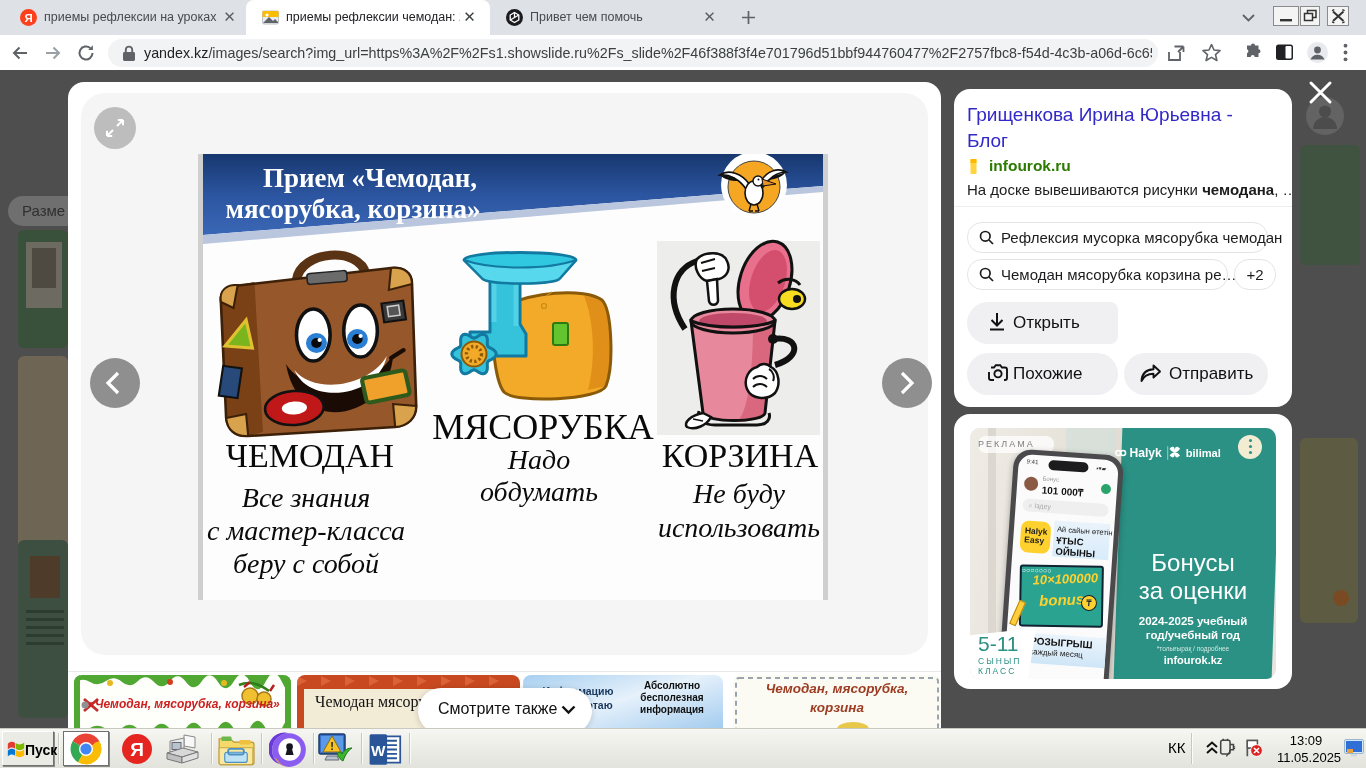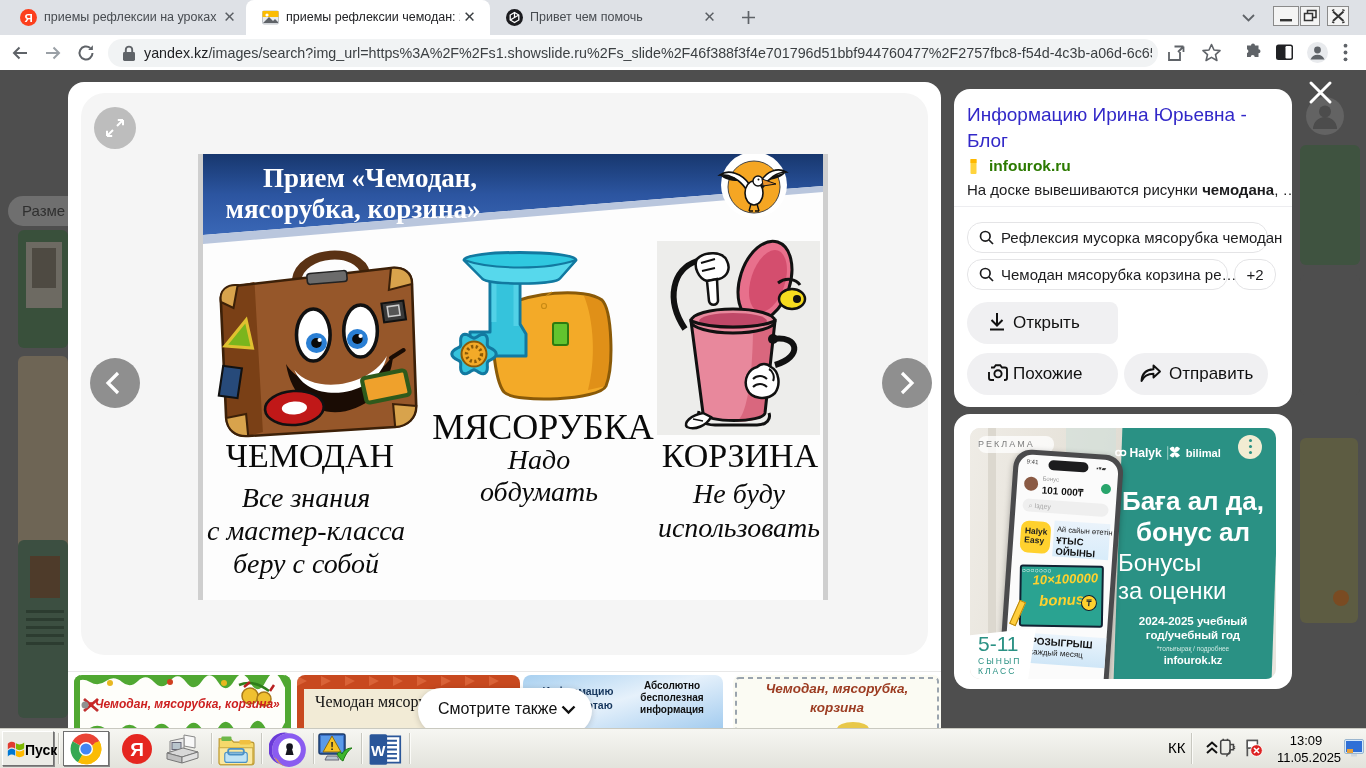--- a/index.html
+++ b/index.html
@@ -369,21 +369,21 @@
             <path d="M1.5 1.5 L7.5 7.5 L13.5 1.5" fill="none" stroke="#111" stroke-width="2.4"></path>
           </svg>
       </div>
     </div>
 
     <svg class="abs" style="left:1308px;top:10px" width="25" height="25" viewBox="0 0 25 25">
         <path d="M3 3 L22 22 M22 3 L3 22" stroke="#fff" stroke-width="3" stroke-linecap="round"></path>
       </svg>
 
     <div id="sidepanel" class="abs">
-      <div class="abs" style="left:13px;top:13px;width:302px;font-size:19px;line-height:26px;color:#3228c8;">Информацию Ирина Юрьевна - Блог</div>
+      <div class="abs" style="left:13px;top:13px;width:302px;font-size:19px;line-height:26px;color:#3228c8;">Грищенкова Ирина Юрьевна - Блог</div>
       <div class="abs" style="left:15px;top:70px;width:10px;height:15px;">
         <svg width="10" height="15" viewBox="0 0 10 15">
             <rect x="1.5" y="0" width="6" height="15" rx="1" fill="#ffd43d"></rect>
             <rect x="1.5" y="0" width="6" height="4" fill="#ffb800"></rect>
           </svg>
       </div>
       <div class="abs" style="left:35px;top:68px;font-size:15.5px;font-weight:bold;color:#2c7a00;">infourok.ru</div>
       <div class="abs" style="left:13px;top:92px;font-size:15px;color:#1c1c1e;white-space:nowrap;">На доске вывешиваются рисунки <b>чемодана</b>, …</div>
       <div class="abs" style="left:0px;top:117px;width:338px;height:1px;background:#ededf0;"></div>
       <div class="pill" style="left:13px;top:133px;width:301px;">
@@ -441,22 +441,21 @@
   <svg style="position:absolute;left:142px;top:16px" width="126" height="18" viewBox="0 0 130 18">
     <g stroke="#fff" fill="none" stroke-width="1.6">
               <path d="M4 9 c0-3.5 5-3.5 5 0 c0 3.5 5 3.5 5 0 c0-3.5 -5-3.5 -5 0 c0 3.5 -5 3.5 -5 0 Z"></path>
             </g>
     <text x="18" y="13" font-size="12.5" font-weight="bold" fill="#fff" font-family="Liberation Sans">Halyk</text>
     <rect x="57" y="2" width="1" height="14" fill="#9fd1c9"></rect>
     <path d="M66 5 c3-3 6-3 6 2 c0 -5 3 -5 6 -2 c-2 3 -4 4 -6 4 c-2 0 -4 -1 -6 -4 Z M66 13 c3 3 6 3 6 -2 c0 5 3 5 6 2 c-2 -3 -4 -4 -6 -4 c-2 0 -4 1 -6 4 Z" fill="#fff" transform="translate(0,0) scale(0.9)"></path>
     <text x="76" y="13" font-size="11.5" font-weight="bold" fill="#fff" font-family="Liberation Sans">bilimal</text>
   </svg>
 
-  <div style="position:absolute;left:148px;top:58px;width:150px;text-align:center;color:#fff;font-size:26px;font-weight:bold;line-height:31px;">Баға ал да,<br>бонус ал</div>
-  <div style="position:absolute;left:148px;top:121px;width:150px;text-align:left;color:#fff;font-size:24px;font-weight:300;line-height:28px;">Бонусы<br>за оценки</div>
+  <div style="position:absolute;left:148px;top:121px;width:150px;text-align:center;color:#fff;font-size:24px;font-weight:300;line-height:28px;">Бонусы<br>за оценки</div>
   <div style="position:absolute;left:148px;top:186px;width:150px;text-align:center;color:#fff;font-size:11.5px;font-weight:bold;line-height:14px;">2024-2025 учебный<br>год/учебный год</div>
   <div style="position:absolute;left:148px;top:217px;width:150px;text-align:center;color:#cfe8e2;font-size:6.5px;">*толығырақ / подробнее</div>
   <div style="position:absolute;left:148px;top:226px;width:150px;text-align:center;color:#fff;font-size:11px;font-weight:bold;">infourok.kz</div>
 
   <div style="position:absolute;left:36px;top:24px;width:110px;height:240px;background:#4a4a4c;border-radius:18px;transform:rotate(4deg);box-shadow:0 2px 6px rgba(0,0,0,.3);"></div>
   <div style="position:absolute;left:41px;top:29px;width:100px;height:232px;background:#fbfbfb;border-radius:14px;transform:rotate(4deg);overflow:hidden;">
     <div style="position:absolute;left:30px;top:4px;width:40px;height:10px;background:#1c1c1e;border-radius:5px;"></div>
     <div style="position:absolute;left:8px;top:4px;font-size:6px;color:#333;">9:41</div>
     <div style="position:absolute;left:78px;top:5px;font-size:6px;color:#333;">▪▾▰</div>
     <div style="position:absolute;left:7px;top:22px;width:14px;height:14px;border-radius:50%;background:#8a5a44;"></div>

